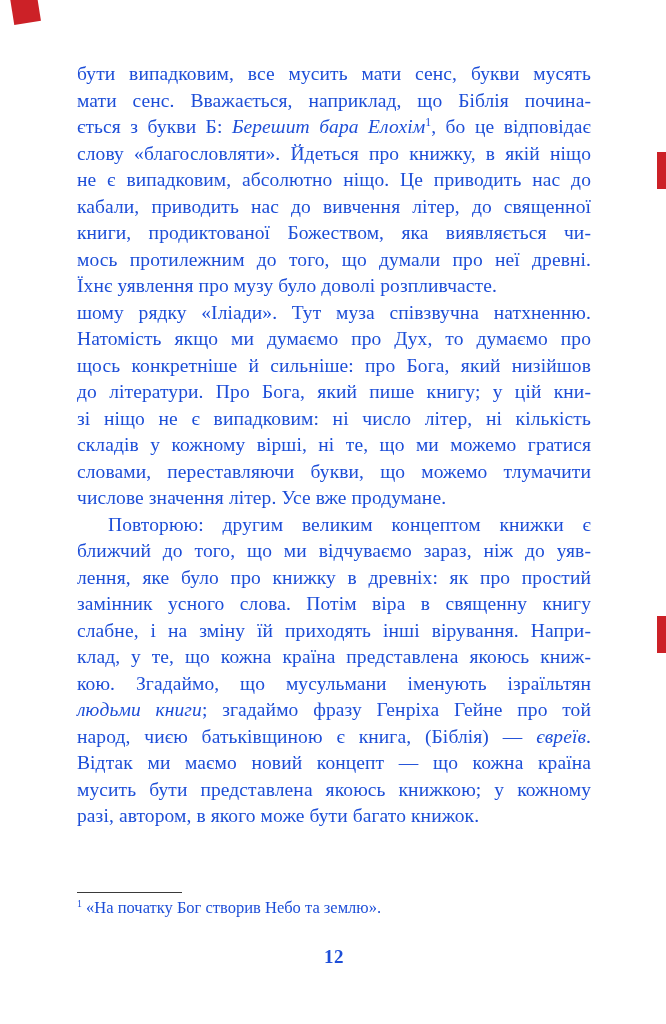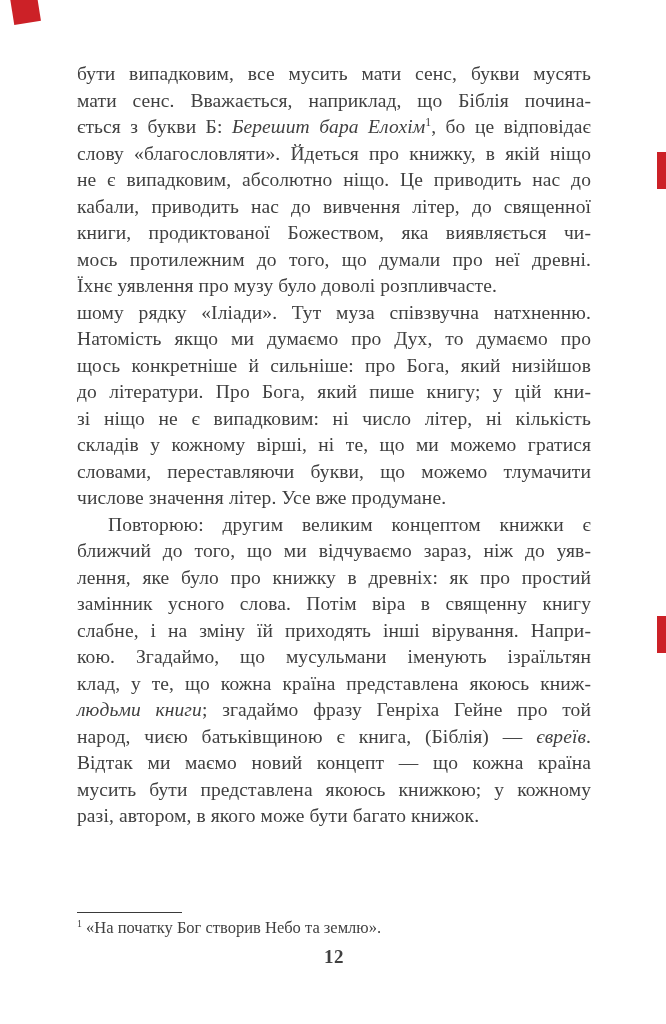--- a/index.html
+++ b/index.html
@@ -56,21 +56,21 @@
   sup {
     font-size: 60%;
     line-height: 0;
     vertical-align: super;
   }
 
   
   .footnote {
     position: absolute;
     left: 77px;
-    top: 912px;
+    top: 892px;
     width: 514px;
   }
   .footnote-rule {
     width: 105px;
     height: 0;
     border-top: 1.5px solid #3a3a3a;
     margin-bottom: 5px;
   }
   .footnote-line {
     font-size: 16.5px;
@@ -86,21 +86,21 @@
     width: 514px;
     text-align: center;
     font-size: 19px;
     font-weight: bold;
     letter-spacing: 0.5px;
   }
 </style>
 </head>
 <body style="background: rgb(255, 255, 255);">
 
-<div class="page" style="background: rgb(255, 255, 255); color: #404040;">
+<div class="page" style="background: rgb(255, 255, 255); color: #1d4ed8;">
 
   <div class="corner-mark red-mark" style="background: rgb(204, 33, 39);"></div>
   <div class="edge-mark m1 red-mark" style="background: rgb(204, 33, 39);"></div>
   <div class="edge-mark m2 red-mark" style="background: rgb(204, 33, 39);"></div>
 
   <div class="text-block" id="body-text">
       <div class="line"><span>бути випадковим, все мусить мати сенс, букви мусять</span></div>
       <div class="line"><span>мати сенс. Вважається, наприклад, що Біблія почина-</span></div>
       <div class="line"><span>ється з букви Б: </span><i>Берешит бара Елохім</i><sup>1</sup><span>, бо це відповідає</span></div>
       <div class="line"><span>слову «благословляти». Йдеться про книжку, в якій ніщо</span></div>
@@ -115,22 +115,22 @@
       <div class="line"><span>до літератури. Про Бога, який пише книгу; у цій кни-</span></div>
       <div class="line"><span>зі ніщо не є випадковим: ні число літер, ні кількість</span></div>
       <div class="line"><span>складів у кожному вірші, ні те, що ми можемо гратися</span></div>
       <div class="line"><span>словами, переставляючи букви, що можемо тлумачити</span></div>
       <div class="line last"><span>числове значення літер. Усе вже продумане.</span></div>
       <div class="line indent"><span>Повторюю: другим великим концептом книжки є</span></div>
       <div class="line"><span>ближчий до того, що ми відчуваємо зараз, ніж до уяв-</span></div>
       <div class="line"><span>лення, яке було про книжку в древніх: як про простий</span></div>
       <div class="line"><span>замінник усного слова. Потім віра в священну книгу</span></div>
       <div class="line"><span>слабне, і на зміну їй приходять інші вірування. Напри-</span></div>
+      <div class="line"><span>клад, у те, що кожна країна представлена якоюсь книж-</span></div>
       <div class="line"><span>кою. Згадаймо, що мусульмани іменують ізраїльтян</span></div>
-      <div class="line"><span>клад, у те, що кожна країна представлена якоюсь книж-</span></div>
       <div class="line"><i>людьми книги</i><span>; згадаймо фразу Генріха Гейне про той</span></div>
       <div class="line"><span>народ, чиєю батьківщиною є книга, (Біблія) — </span><i>євреїв</i><span>.</span></div>
       <div class="line"><span>Відтак ми маємо новий концепт — що кожна країна</span></div>
       <div class="line"><span>мусить бути представлена якоюсь книжкою; у кожному</span></div>
       <div class="line last"><span>разі, автором, в якого може бути багато книжок.</span></div>
     </div>
 
   <div class="footnote">
     <div class="footnote-rule"></div>
     <div class="footnote-line" id="footnote-line">

